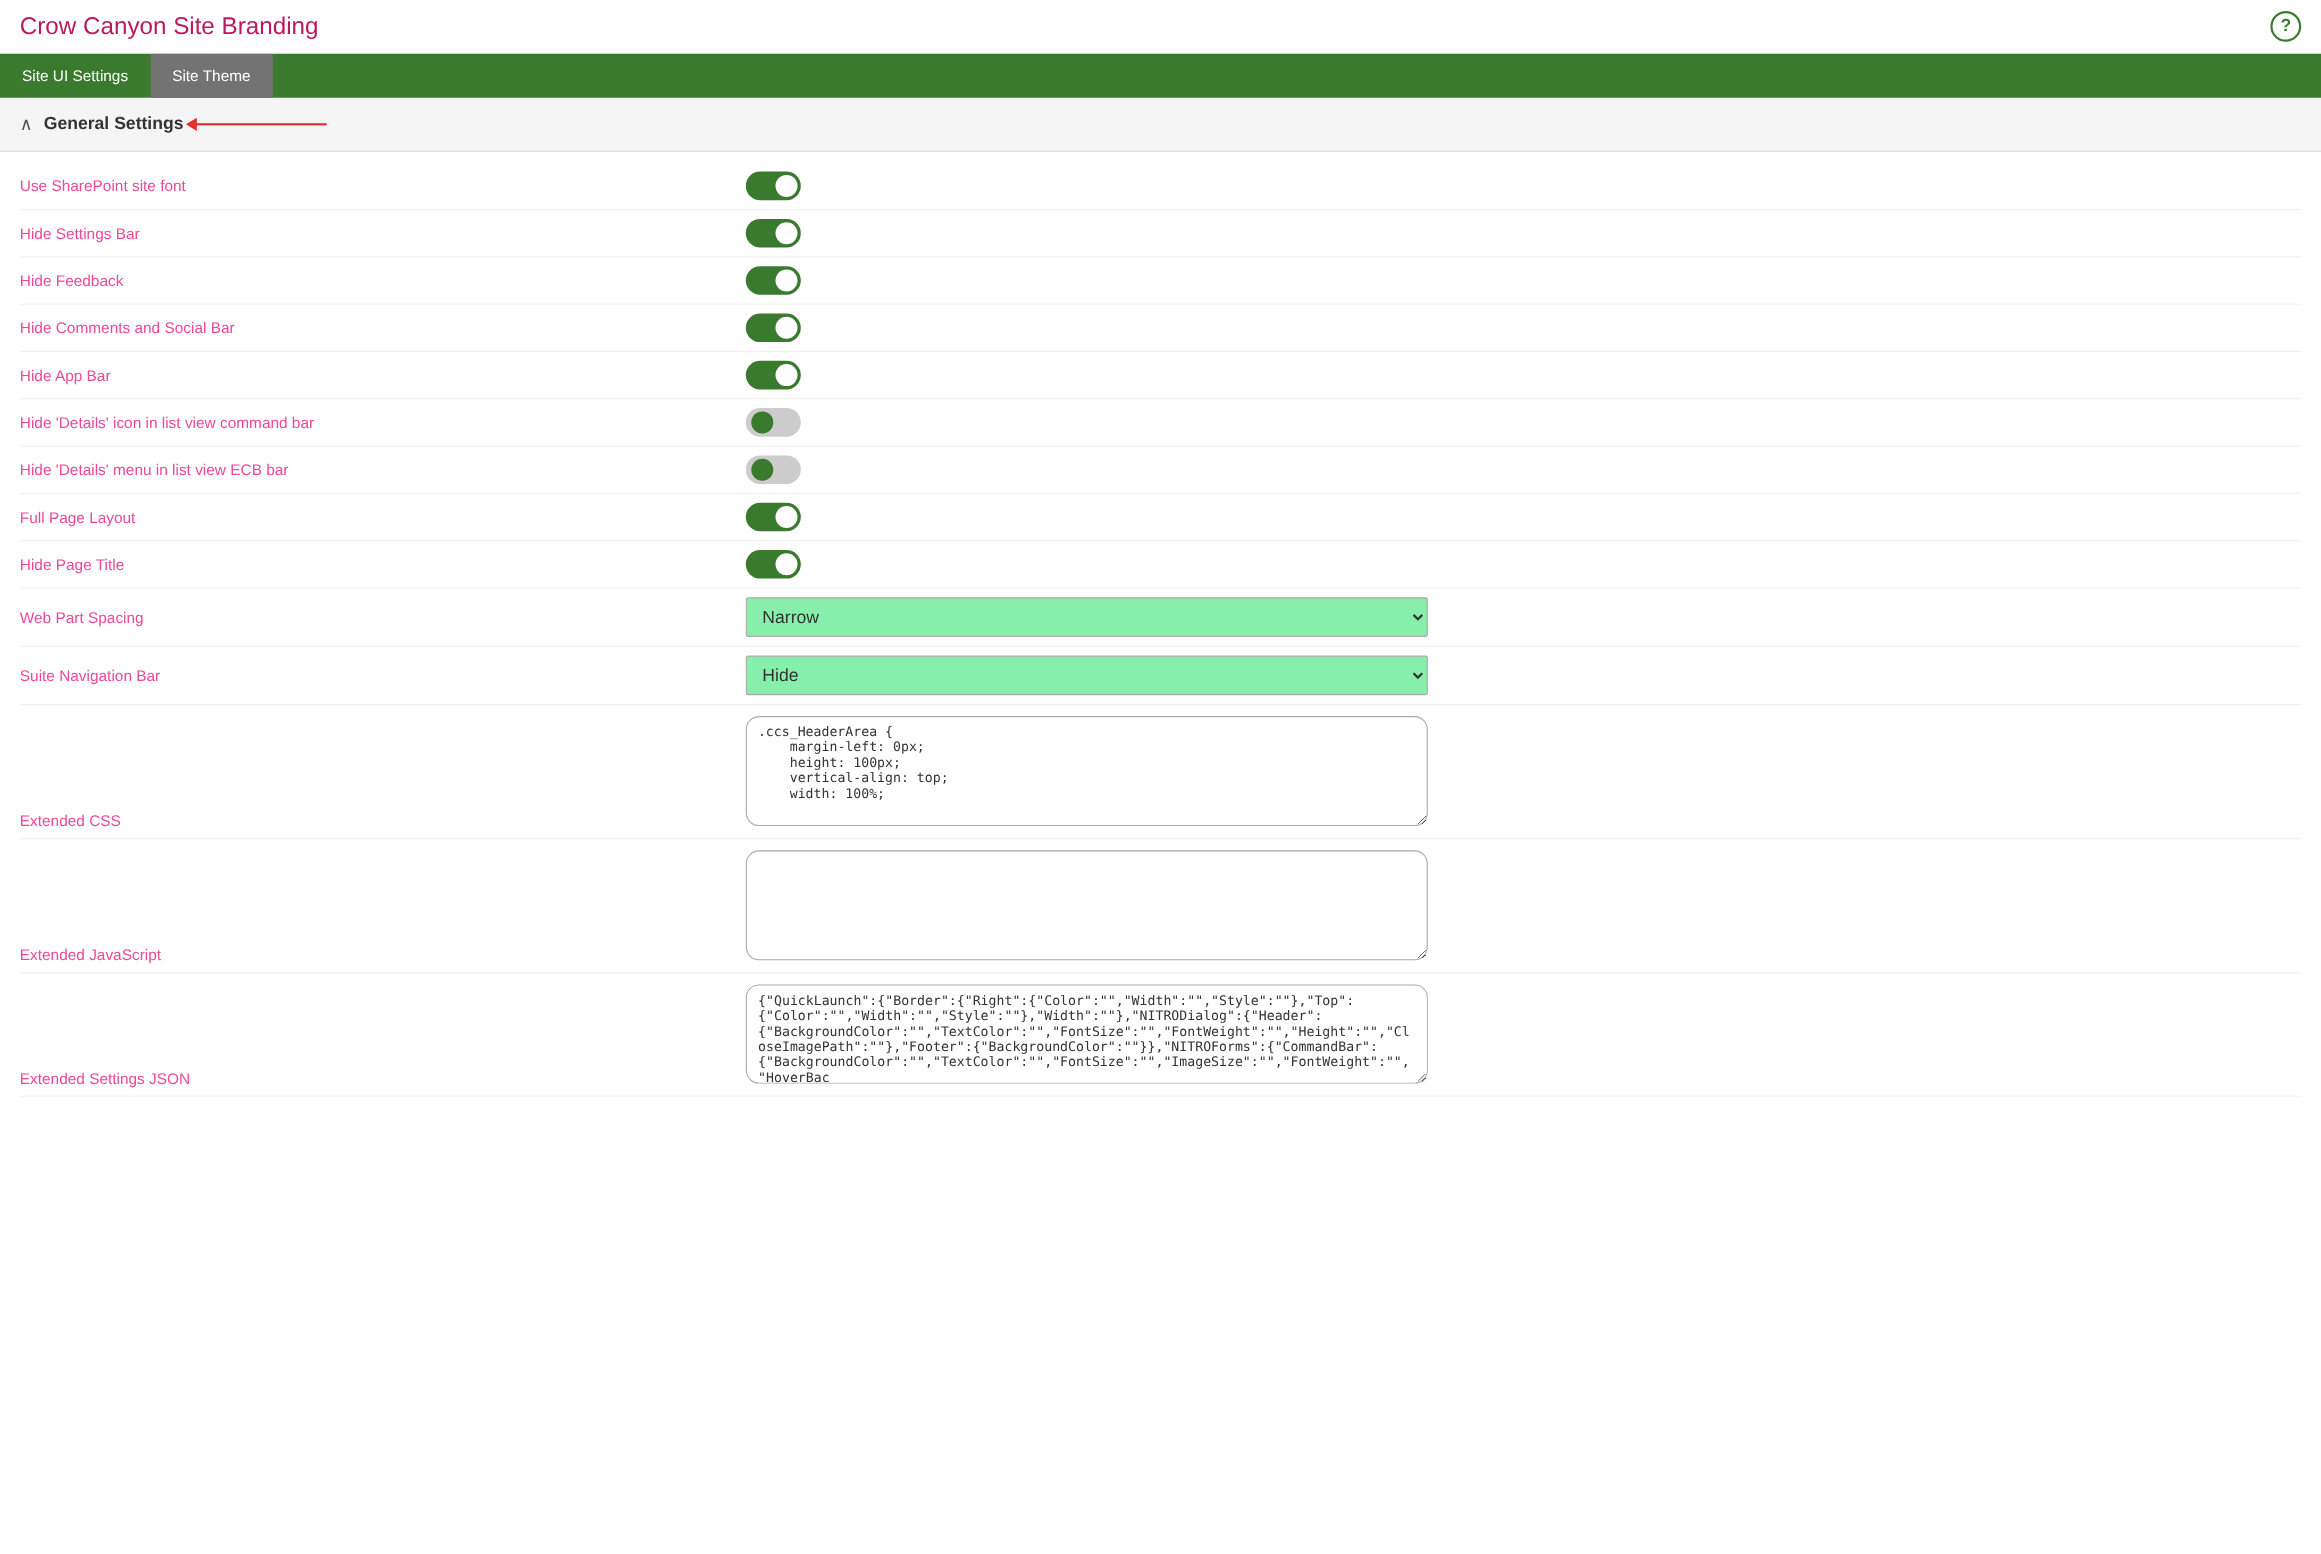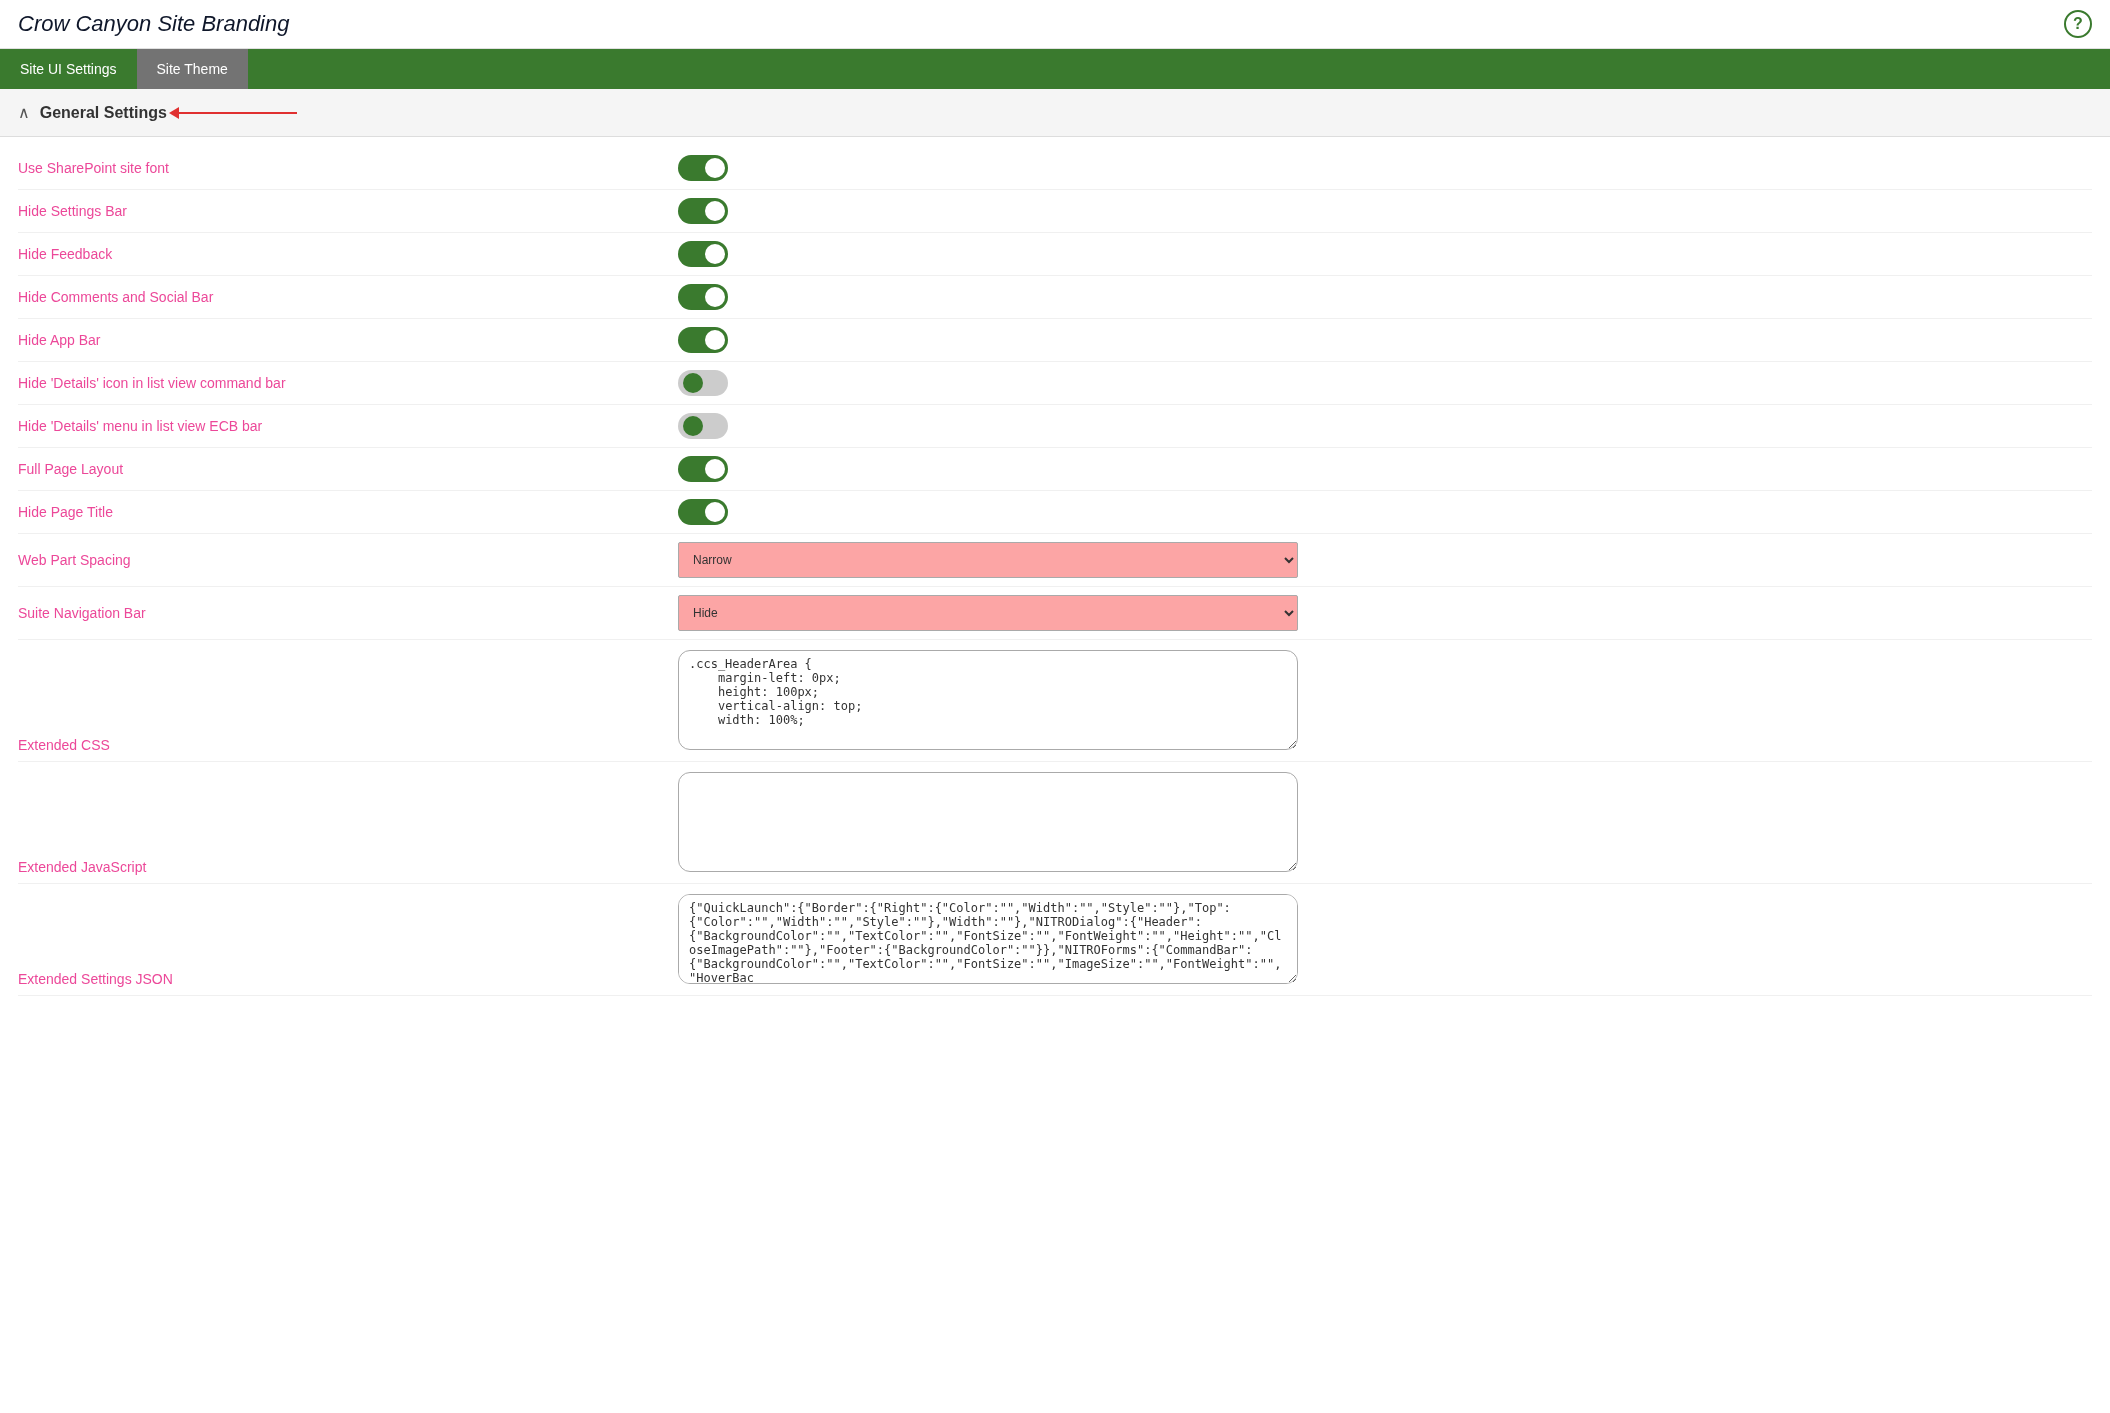--- a/index.html
+++ b/index.html
@@ -3,21 +3,21 @@
   <meta charset="utf-8">
   <style>
     * { box-sizing: border-box; margin: 0; padding: 0; }
     body { font-family: 'Segoe UI', sans-serif; font-size: 14px; background: #fff; color: #333; }
 
     
     .title-bar {
       display: flex; align-items: center; justify-content: space-between;
       padding: 10px 18px; background: #fff; border-bottom: 1px solid #e0e0e0;
     }
-    .title-bar-title { color: #0f172a; font-size: 22px; font-weight: 400; font-style: italic; }
+    .title-bar-title { color: #be185d; font-size: 22px; font-weight: 400; }
     .title-bar-help {
       width: 28px; height: 28px; border-radius: 50%; border: 2px solid #3a7a2e;
       color: #3a7a2e; display: flex; align-items: center; justify-content: center;
       font-size: 16px; font-weight: 700; cursor: pointer;
     }
 
     
     .nav-tabs {
       background: #3a7a2e; display: flex; align-items: stretch;
     }
@@ -66,22 +66,22 @@
       left: 3px; bottom: 3px; border-radius: 50%; background: white; transition: 0.3s;
     }
     .toggle.on .toggle-slider { background: #3a7a2e; }
     .toggle.on .toggle-slider::before { transform: translateX(24px); }
     .toggle.partial .toggle-slider { background: #ccc; }
     .toggle.partial .toggle-slider::before { transform: translateX(2px); background: #3a7a2e; }
 
     
     .form-select {
       width: 100%; max-width: 620px; height: 36px; padding: 4px 10px;
-      border: 1px solid #aaa; border-radius: 2px; font-size: 12px;
-      background: #fca5a5; appearance: auto; color: #333;
+      border: 1px solid #aaa; border-radius: 2px; font-size: 16px;
+      background: #86efac; appearance: auto; color: #333;
     }
 
     
     .form-textarea {
       width: 100%; max-width: 620px; height: 100px; padding: 6px 10px;
       border: 1px solid #aaa; border-radius: 12px; font-size: 12px; font-family: monospace;
       resize: vertical; color: #333;
     }
     .form-textarea.json-area { height: 90px; }
 

